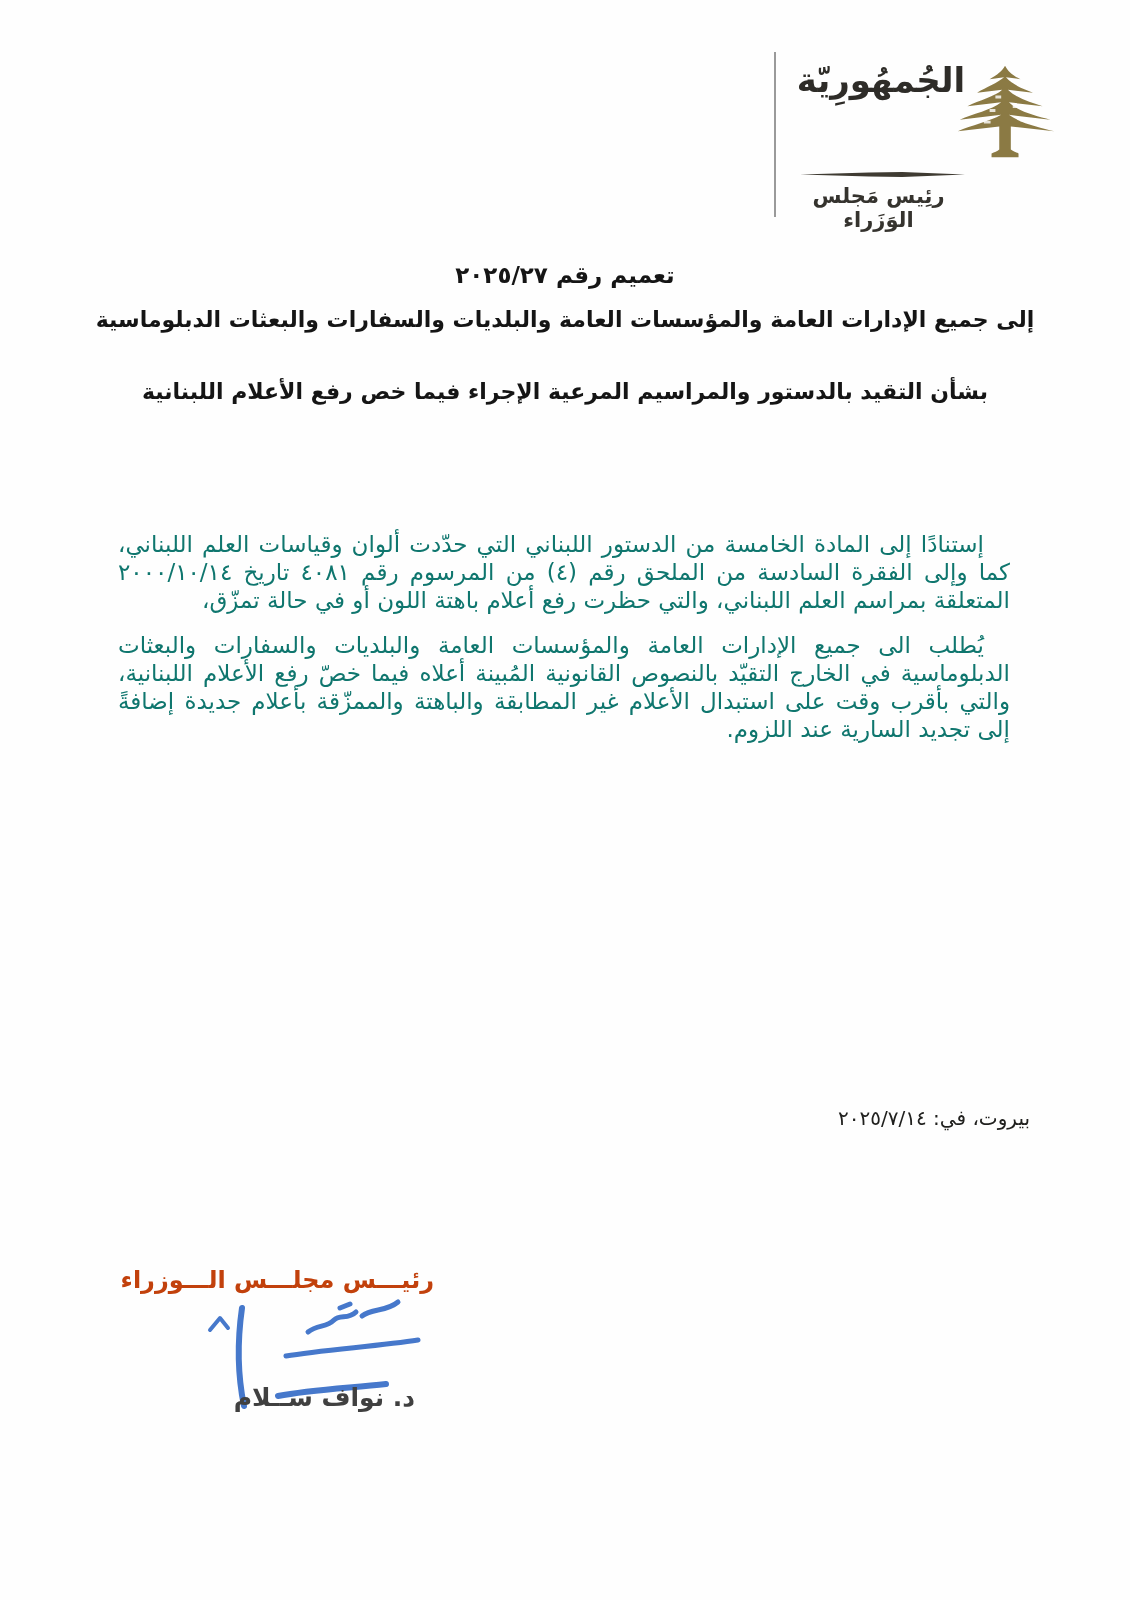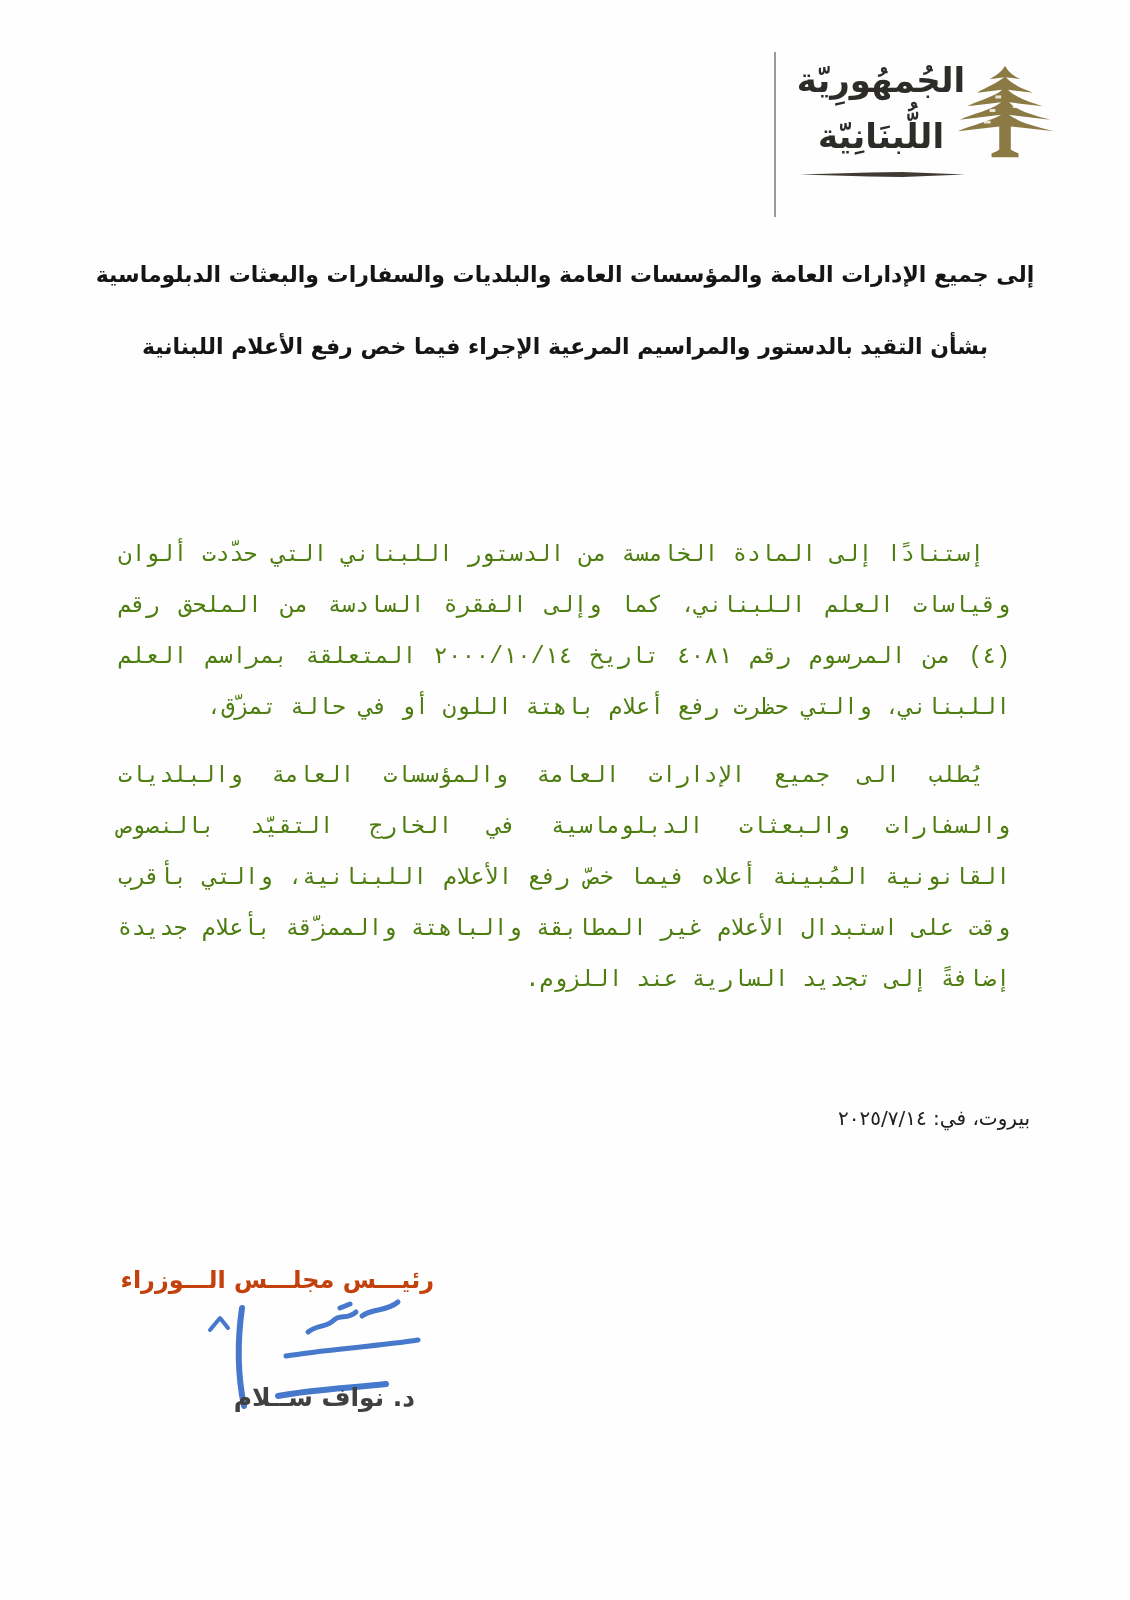--- a/index.html
+++ b/index.html
@@ -75,23 +75,22 @@
 
   
   .body-block {
     position: absolute;
     top: 530px;
     right: 120px;
     width: 892px;
     direction: rtl;
     text-align: justify;
     font-size: 23px;
-    line-height: 51px;
-    color: #4d7c0f;
-    font-family: Liberation Mono, monospace;
+    line-height: 28px;
+    color: #0f766e;
   }
   .body-block p { text-indent: 26px; }
   .body-block p + p { margin-top: 17px; }
 
   
   .date-line {
     position: absolute;
     top: 1106px; right: 100px;
     direction: rtl;
     font-size: 20px;
@@ -127,25 +126,25 @@
 </head>
 <body>
 
 <div class="page">
 
   <header class="letterhead">
     <div class="v-rule"></div>
 
     <div class="calligraphy">
       <div>الجُمهُورِيّة</div>
-      <div>اللُّبنَانِيّة</div>
     </div>
 
     <div class="emblem-divider"></div>
 
+    <div class="office-title">رئِيس مَجلس الوَزَراء</div>
 
     <svg class="cedar" viewBox="0 0 110 100" aria-hidden="true">
       <g fill="#8b7a44">
         <path d="M54 3
                  C57 9 62 13 70 17 L55 15
                  C62 23 73 27 83 31 L57 28
                  C66 37 81 41 93 45 L58 41
                  C68 51 87 55 101 59 L58 54
                  C70 63 91 67 105 71 L60 66
                  L60 90 C63 92 66 93 68 94 L68 98 L40 98 L40 94
@@ -155,20 +154,21 @@
                  C21 53 40 49 50 41 L15 45
                  C27 39 44 35 51 28 L25 31
                  C35 25 46 21 53 15 L38 17
                  C46 12 51 9 54 3 Z"></path>
         <path d="M44 34 h6 v3 h-6 z M62 44 h7 v3 h-7 z M38 48 h6 v3 h-6 z M70 58 h8 v3 h-8 z M32 60 h7 v3 h-7 z" fill="#fefefe" opacity="0.8"></path>
       </g>
     </svg>
   </header>
 
   <section class="title-block">
+    <div class="title-line1">تعميم رقم ٢٠٢٥/٢٧</div>
     <div class="title-line2">إلى جميع الإدارات العامة والمؤسسات العامة والبلديات والسفارات والبعثات الدبلوماسية</div>
     <div class="title-line3">بشأن التقيد بالدستور والمراسيم المرعية الإجراء فيما خص رفع الأعلام اللبنانية</div>
   </section>
 
   <section class="body-block">
     <p>إستنادًا إلى المادة الخامسة من الدستور اللبناني التي حدّدت ألوان وقياسات العلم اللبناني، كما وإلى الفقرة السادسة من الملحق رقم (٤) من المرسوم رقم ٤٠٨١ تاريخ ٢٠٠٠/١٠/١٤ المتعلقة بمراسم العلم اللبناني، والتي حظرت رفع أعلام باهتة اللون أو في حالة تمزّق،</p>
     <p>يُطلب الى جميع الإدارات العامة والمؤسسات العامة والبلديات والسفارات والبعثات الدبلوماسية في الخارج التقيّد بالنصوص القانونية المُبينة أعلاه فيما خصّ رفع الأعلام اللبنانية، والتي بأقرب وقت على استبدال الأعلام غير المطابقة والباهتة والممزّقة بأعلام جديدة إضافةً إلى تجديد السارية عند اللزوم.</p>
   </section>
 
   <div class="date-line">بيروت، في: ٢٠٢٥/٧/١٤</div>

